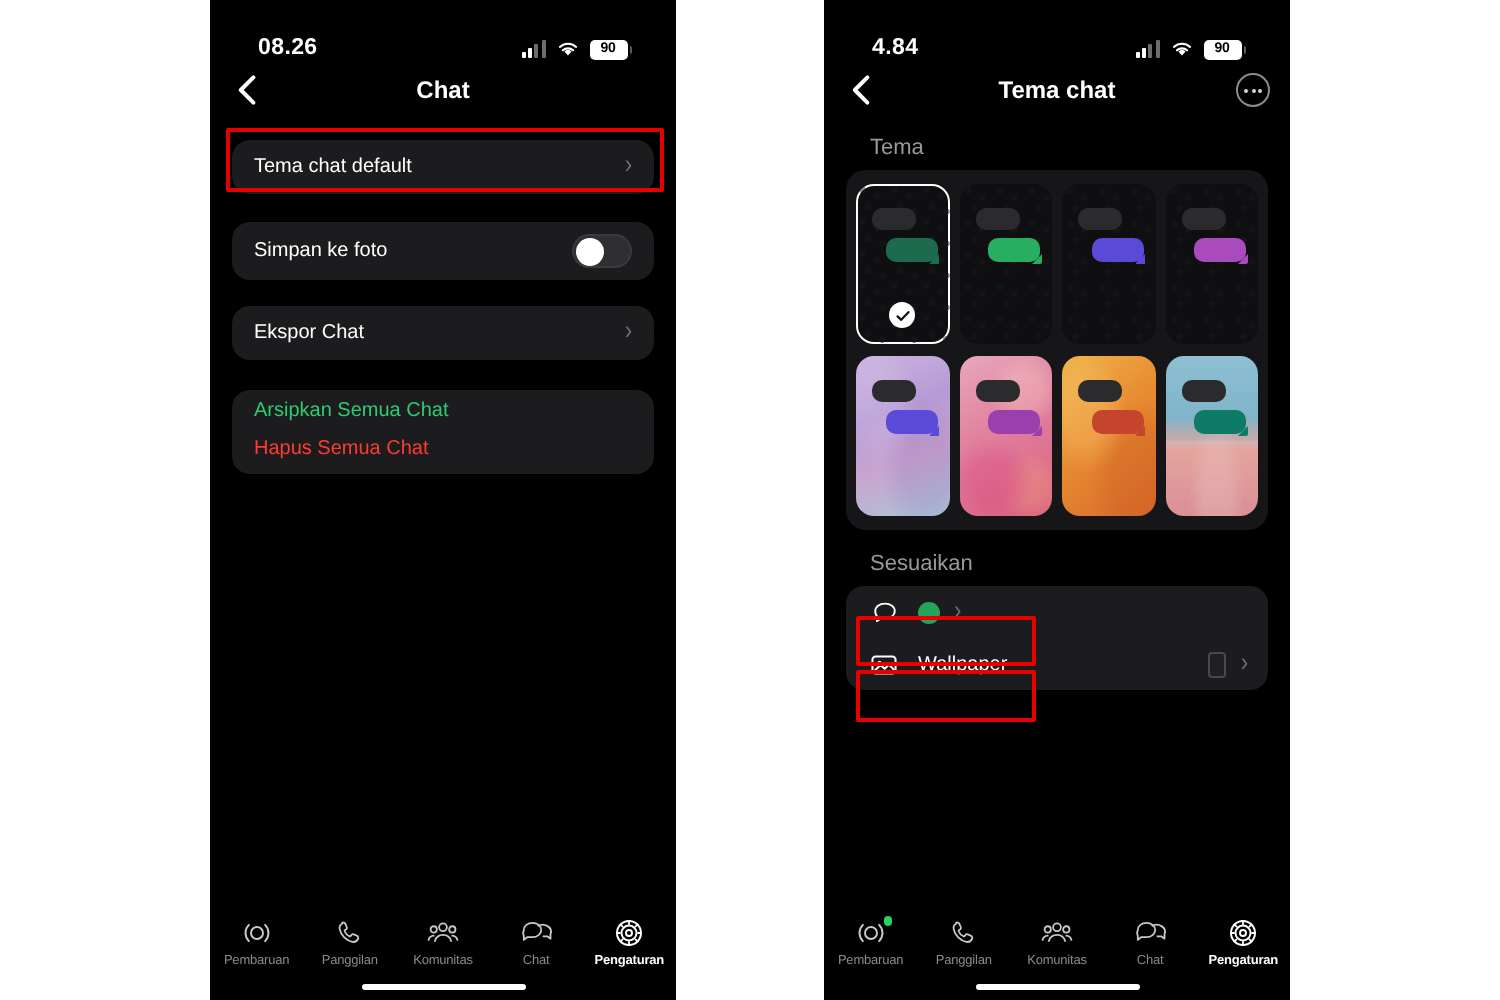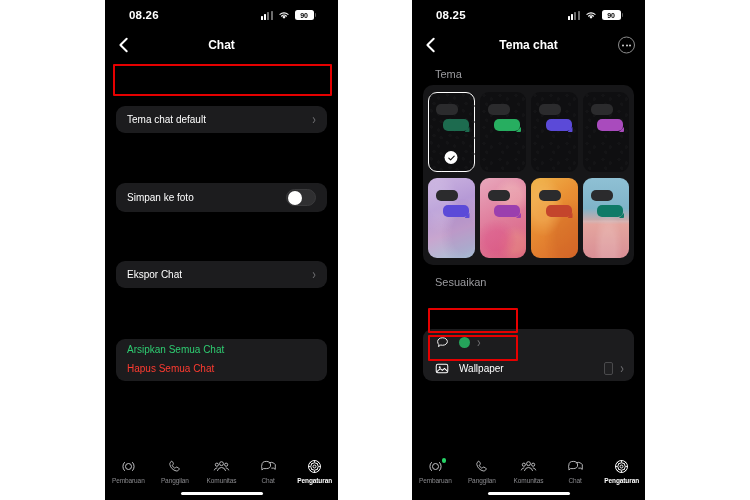--- a/index.html
+++ b/index.html
@@ -19,21 +19,21 @@
     overflow: hidden;
   }
   .phone.left  { left: 105px; width: 233px; }
   .phone.right { left: 412px; width: 233px; }
 
   
   .statusbar {
     position: relative;
     height: 30px;
     display: flex;
-    align-items: center;
+    align-items: flex-end;
     justify-content: space-between;
     padding: 0 22px 0 24px;
     gap: 32px;
   }
   .st-time {
     color: #ffffff;
     font-size: 11.5px;
     font-weight: bold;
     letter-spacing: 0.2px;
   }
@@ -80,21 +80,20 @@
     display: flex; align-items: center; justify-content: center; gap: 1.5px;
   }
   .nav-more span { width: 2px; height: 2px; border-radius: 50%; background: #d5d5d5; }
 
   
   .content { padding: 0 11px; }
   .card {
     background: #1c1c1e;
     border-radius: 9px;
     overflow: hidden;
-    margin-top: 36px;
   }
   .row {
     display: flex; align-items: center;
     height: 27px;
     padding: 0 11px;
     color: #ffffff;
     font-size: 10px;
   }
   .row .lbl { flex: 1; }
   .chev {
@@ -352,21 +351,21 @@
         <span class="tl">Pengaturan</span>
       </div>
 
       <div class="home-ind"></div>
     </div>
   </div>
 
   <div class="phone right">
 
     <div class="statusbar">
-      <div class="st-time">08.25</div>
+      <div class="st-time">4.84</div>
       <div class="st-right">
         <div class="sig">
             <i></i>
             <i></i>
             <i></i>
             <i></i>
           </div>
         <svg class="wifi" viewBox="0 0 16 12">
           <path d="M8 10.4 L5.6 7.6 a3.6 3.6 0 0 1 4.8 0 Z" fill="#fff"></path>
           <path d="M2.6 4.6 a8 8 0 0 1 10.8 0" stroke="#fff" stroke-width="1.4" fill="none" stroke-linecap="round"></path>

